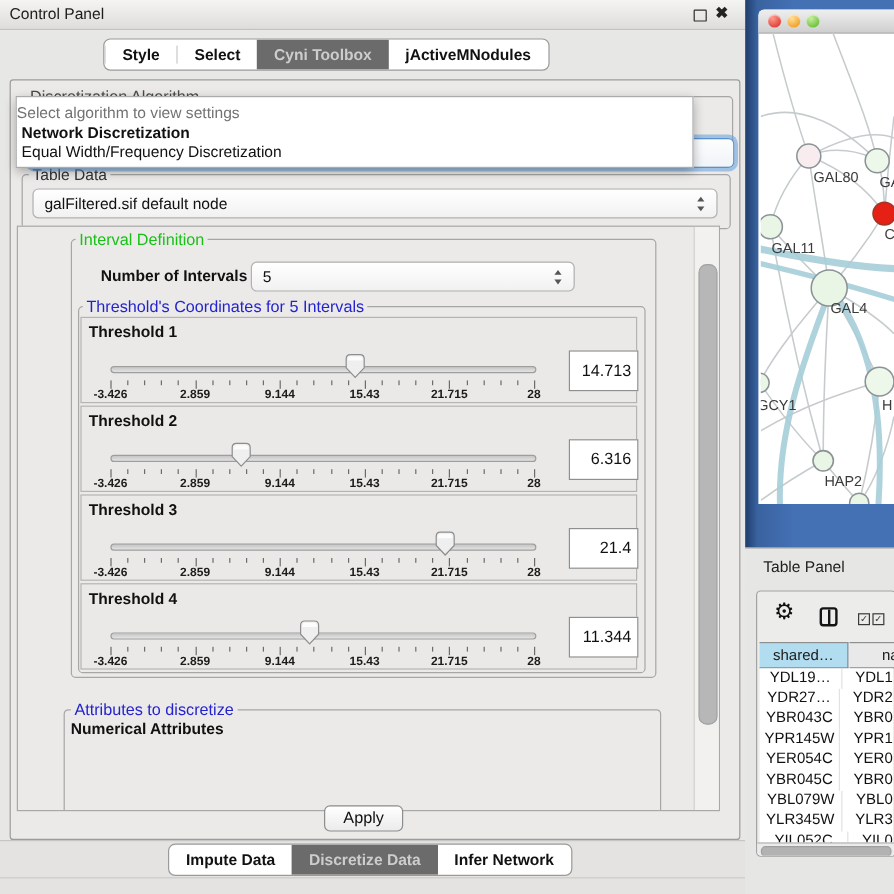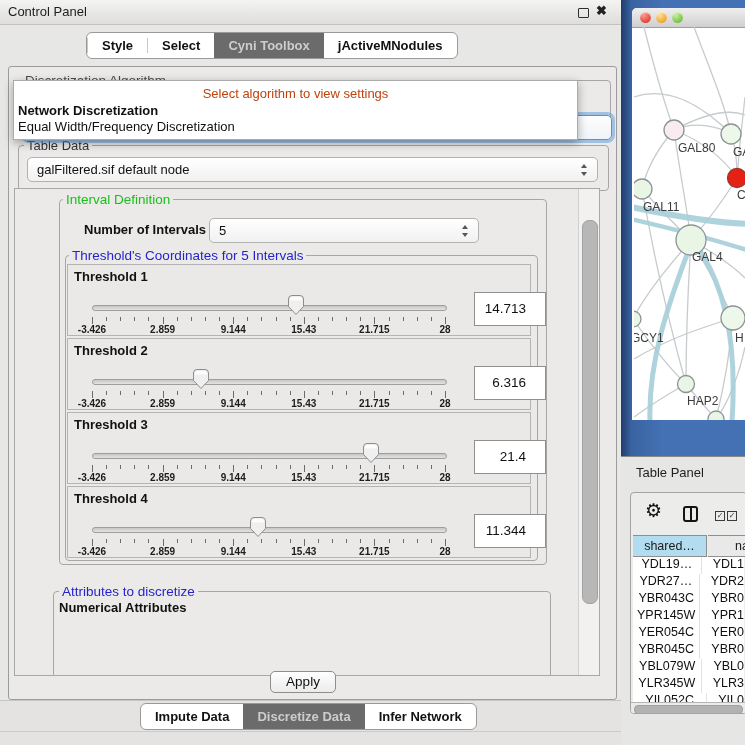--- a/index.html
+++ b/index.html
@@ -33,21 +33,21 @@
   .gt-green{color:#17c117;}
   .gt-blue{color:#2424ce;}
   .algogroup{left:14px;top:80px;width:595px;height:57px;}
   .algo-title{left:22px;top:73px;}
   .algocombo{left:24px;top:115px;width:586px;height:23px;border-radius:5px;
     background:linear-gradient(#fdfdfd,#f0f4f8);border:1px solid #5a92cf;
     box-shadow:0 0 0 3px rgba(98,158,221,.55);z-index:2;}
   
   .popup{left:13px;top:80px;width:563px;height:58px;background:#fff;
     border:1px solid #ababab;box-shadow:0 3px 9px rgba(0,0,0,.33);z-index:60;}
-  .popup-hint{text-align:center;color:#c2410c;font-size:13px;padding-top:5px;height:17px;}
+  .popup-hint{color:#737373;font-size:13px;padding-top:5px;height:17px;}
   .popup-opt{font-size:13px;color:#111;padding-left:4px;height:16px;line-height:16px;}
   .popup-opt.sel{font-weight:bold;}
   
   .tdgroup{left:18px;top:145px;width:589px;height:44px;}
   .td-title{left:24px;top:138px;}
   .combo{background:linear-gradient(#ffffff,#f1f1f1);border:1px solid #b2b2b2;
     border-radius:5px;font-size:13px;color:#111;}
   .combo .cval{position:absolute;left:9px;top:0;height:100%;display:flex;align-items:center;}
   .spin{position:absolute;right:9px;top:50%;transform:translateY(-50%);width:7px;height:12px;}
   .spin:before,.spin:after{content:"";position:absolute;left:0;border-left:3.5px solid transparent;
@@ -70,21 +70,21 @@
   .tp-title{position:absolute;left:6px;top:4px;font-size:13px;font-weight:bold;color:#111;}
   .track{position:absolute;left:24px;top:40px;width:353px;height:4px;border-radius:3px;
     background:linear-gradient(#c6c6c6,#e3e3e3);border:1px solid #9e9e9e;}
   .sthumb{position:absolute;top:29px;width:18px;height:22px;}
   .ticks{position:absolute;left:24px;top:52px;width:353px;height:8px;}
   .tick{position:absolute;top:0;width:1px;background:#6b6b6b;}
   .ticklabel{position:absolute;top:59px;transform:translateX(-50%);font-size:10px;
     font-weight:bold;color:#1c1c1c;white-space:nowrap;}
   .valbox{position:absolute;left:406px;top:27px;width:51px;height:32px;background:#fff;
     border:1px solid #8f8f8f;font-size:13.5px;color:#111;text-align:right;
-    line-height:32px;padding-right:19px;box-sizing:content-box;}
+    line-height:32px;padding-right:5px;box-sizing:content-box;}
   .attrgroup{left:38px;top:402px;width:496px;height:120px;}
   .attr-title{left:44px;top:395px;}
   .numattr-label{left:44px;top:411px;font-size:13px;font-weight:bold;color:#111;}
   .listbox{left:49px;top:432px;width:465px;height:70px;background:#fff;border:1px solid #9a9a9a;}
   .listitem{font-size:12.5px;color:#141414;padding-left:7px;height:16.5px;line-height:16.5px;}
   .list-scroll{position:absolute;right:2px;top:2px;width:10px;height:46px;border-radius:5px;
     background:#b7b7b7;border:1px solid #a5a5a5;}
   .main-scroll-track{left:563px;top:0;width:21px;height:486px;background:#f2f1ef;
     border-left:1px solid #cfcfcd;}
   .main-scroll-thumb{left:567px;top:31px;width:14px;height:382px;border-radius:7px;

